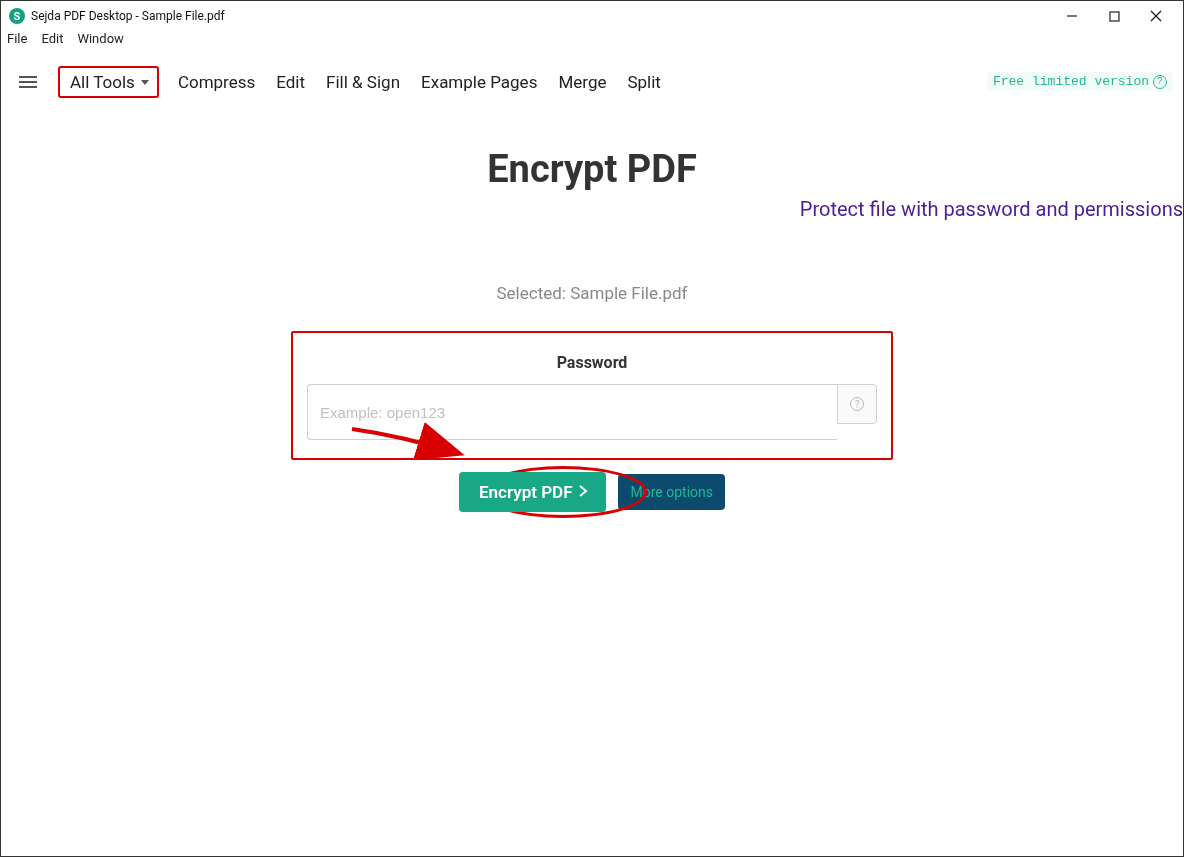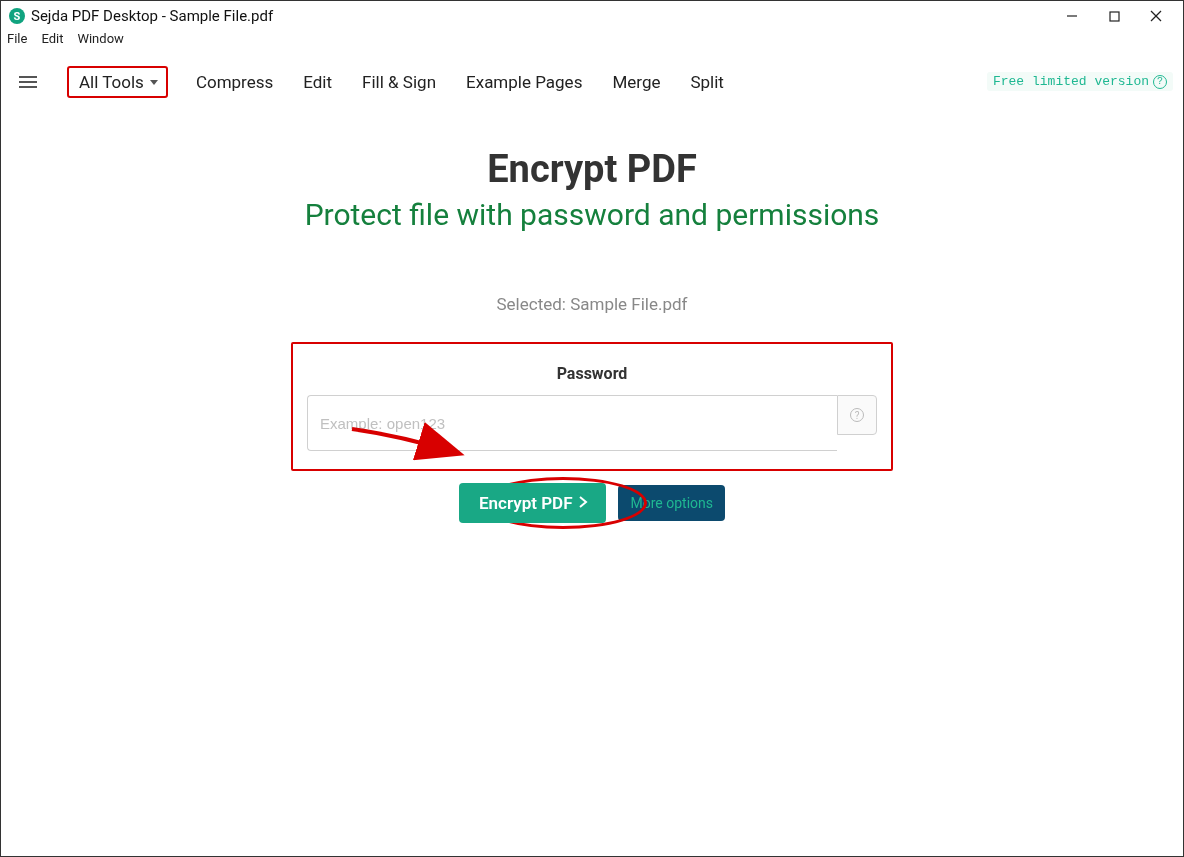--- a/index.html
+++ b/index.html
@@ -25,21 +25,21 @@
     background: #10a37f;
     color: #fff;
     font-size: 11px;
     font-weight: bold;
     display: flex;
     align-items: center;
     justify-content: center;
     margin-right: 6px;
   }
   .title-text {
-    font-size: 15px;
+    font-size: 12px;
     color: #111;
     flex: 1;
   }
   .win-controls { display: flex; gap: 0; }
   .win-btn {
     width: 42px; height: 30px;
     display: flex;
     align-items: center;
     justify-content: center;
     font-size: 13px;
@@ -55,21 +55,21 @@
     color: #222;
     border-bottom: 1px solid transparent;
   }
   .menu-bar span { cursor: pointer; }
 
   .toolbar {
     height: 50px;
     display: flex;
     align-items: center;
     padding: 0 10px 0 18px;
-    gap: 26px;
+    gap: 17px;
     border-bottom: 1px solid transparent;
     text-align: center;
   }
   .hamburger {
     display: flex; flex-direction: column; gap: 3px;
     margin-right: 6px;
   }
   .hamburger div { width: 18px; height: 2px; background: #555; }
   .tool-item {
     font-size: 17px;
@@ -111,23 +111,24 @@
     text-align: center;
     padding-top: 40px;
   }
   .page-title {
     font-size: 38px;
     font-weight: 700;
     color: #333;
     margin-bottom: 6px;
   }
   .page-subtitle {
-    font-size: 30px;
-    color: #15803d;
+    font-size: 20px;
+    color: #4c1d95;
     font-weight: 400;
+    text-align: right;
   }
   .selected-file {
     margin-top: 62px;
     font-size: 17px;
     color: #888;
   }
 
   .password-box {
     width: 602px;
     margin: 28px auto 0;

